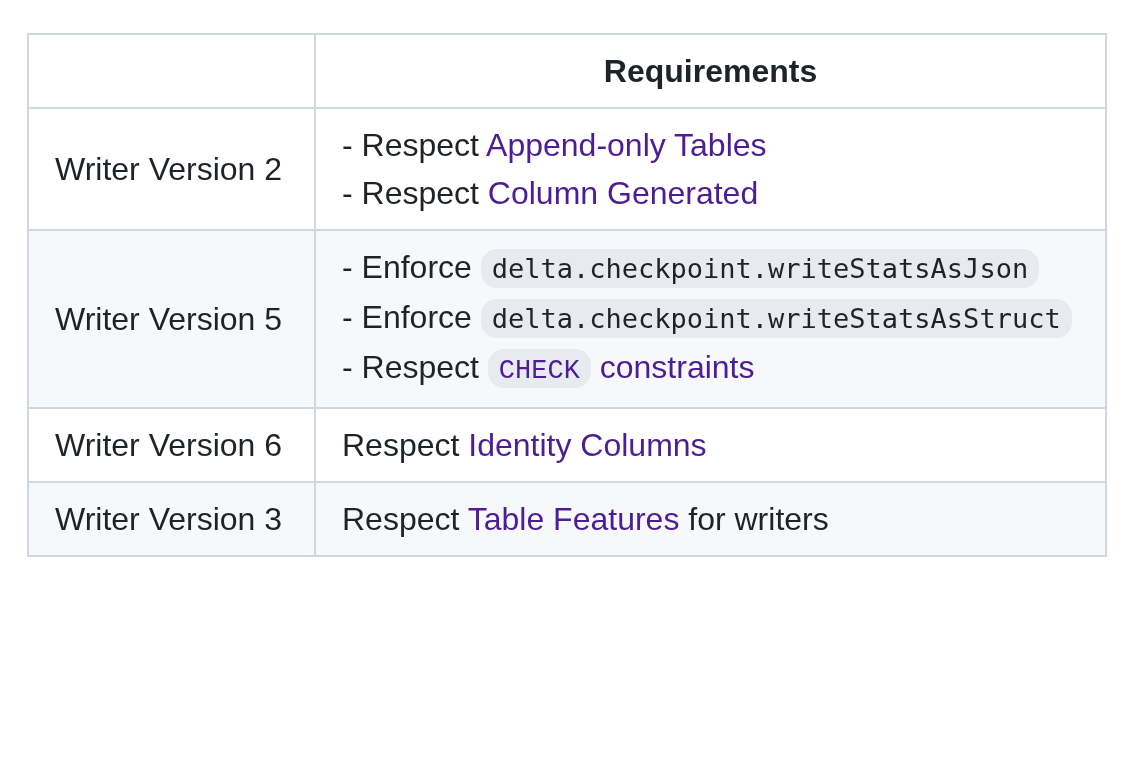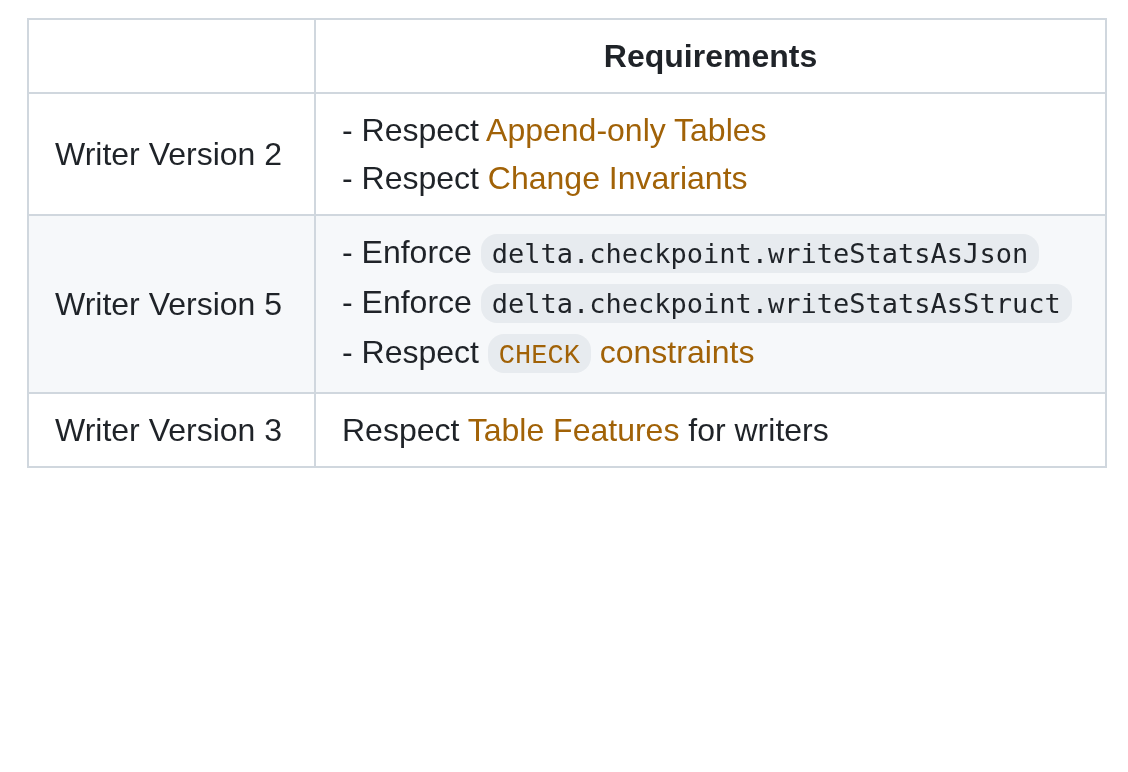--- a/index.html
+++ b/index.html
@@ -8,21 +8,21 @@
     background: #ffffff;
     width: 1128px;
     height: 772px;
     font-family: "Liberation Sans", "DejaVu Sans", sans-serif;
     color: #1f2328;
   }
 
   .table-wrap {
     position: absolute;
     left: 27px;
-    top: 18px;
+    top: 33px;
   }
 
   table.md-table {
     border-collapse: collapse;
     table-layout: fixed;
     width: 1078px;
     font-size: 32px;
     line-height: 48px;
   }
 
@@ -48,21 +48,21 @@
   td.version-cell {
     text-align: left;
     white-space: nowrap;
   }
 
   td.reqs-cell { text-align: left; }
 
   .req-line { white-space: nowrap; }
 
   a.md-link {
-    color: #a16207;
+    color: #4c1d95;
     text-decoration: none;
     cursor: pointer;
   }
 
   code.inline-code {
     font-family: "DejaVu Sans Mono", "Liberation Mono", monospace;
     font-size: 27px;
     background: rgba(175, 184, 193, 0.2);
     border-radius: 16px;
     padding: 4px 11px;
@@ -87,29 +87,35 @@
         <th></th>
         <th>Requirements</th>
       </tr>
     </thead>
     <tbody id="table-body">
 
     <tr>
           <td class="version-cell">Writer Version 2</td>
           <td class="reqs-cell">
             <div class="req-line"><span>- Respect </span><a class="md-link">Append-only Tables</a></div>
-            <div class="req-line"><span>- Respect </span><a class="md-link">Change Invariants</a></div>
+            <div class="req-line"><span>- Respect </span><a class="md-link">Column Generated</a></div>
           </td>
         </tr>
         <tr>
           <td class="version-cell">Writer Version 5</td>
           <td class="reqs-cell">
             <div class="req-line"><span>- Enforce </span><code class="inline-code">delta.checkpoint.writeStatsAsJson</code></div>
             <div class="req-line"><span>- Enforce </span><code class="inline-code">delta.checkpoint.writeStatsAsStruct</code></div>
             <div class="req-line"><span>- Respect </span><code class="inline-code"><a class="md-link">CHECK</a></code><span> </span><a class="md-link">constraints</a></div>
+          </td>
+        </tr>
+        <tr>
+          <td class="version-cell">Writer Version 6</td>
+          <td class="reqs-cell">
+            <div class="req-line"><span>Respect </span><a class="md-link">Identity Columns</a></div>
           </td>
         </tr>
         <tr>
           <td class="version-cell">Writer Version 3</td>
           <td class="reqs-cell">
             <div class="req-line"><span>Respect </span><a class="md-link">Table Features</a><span> for writers</span></div>
           </td>
         </tr>
       </tbody>
   </table>

